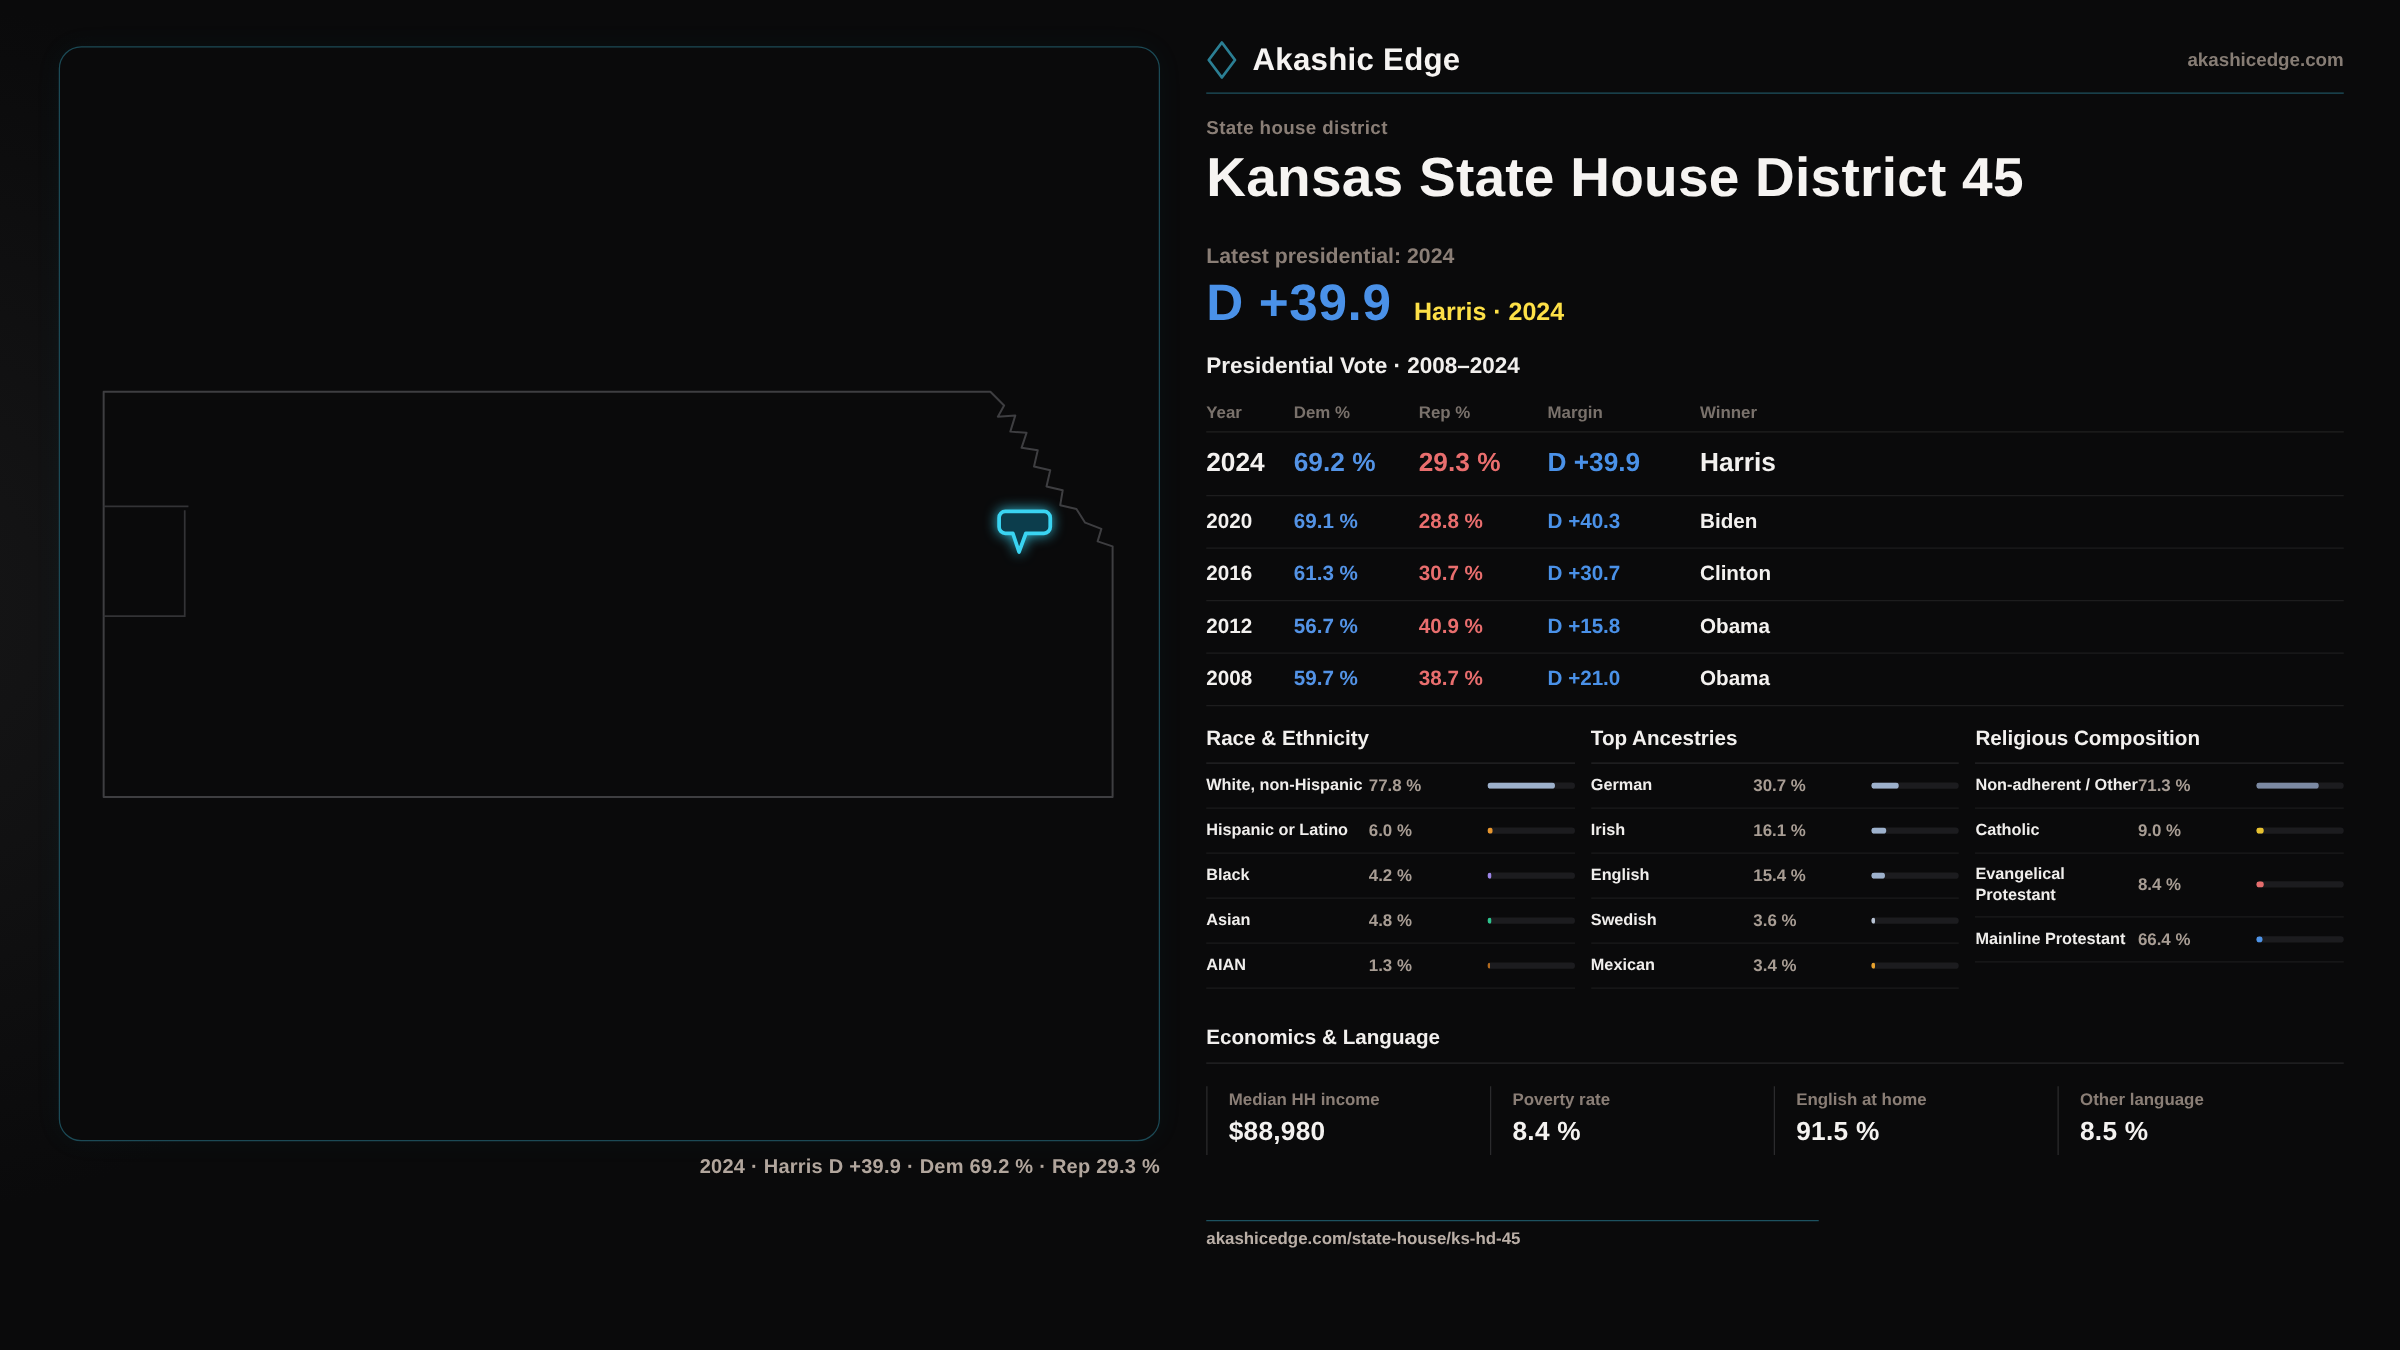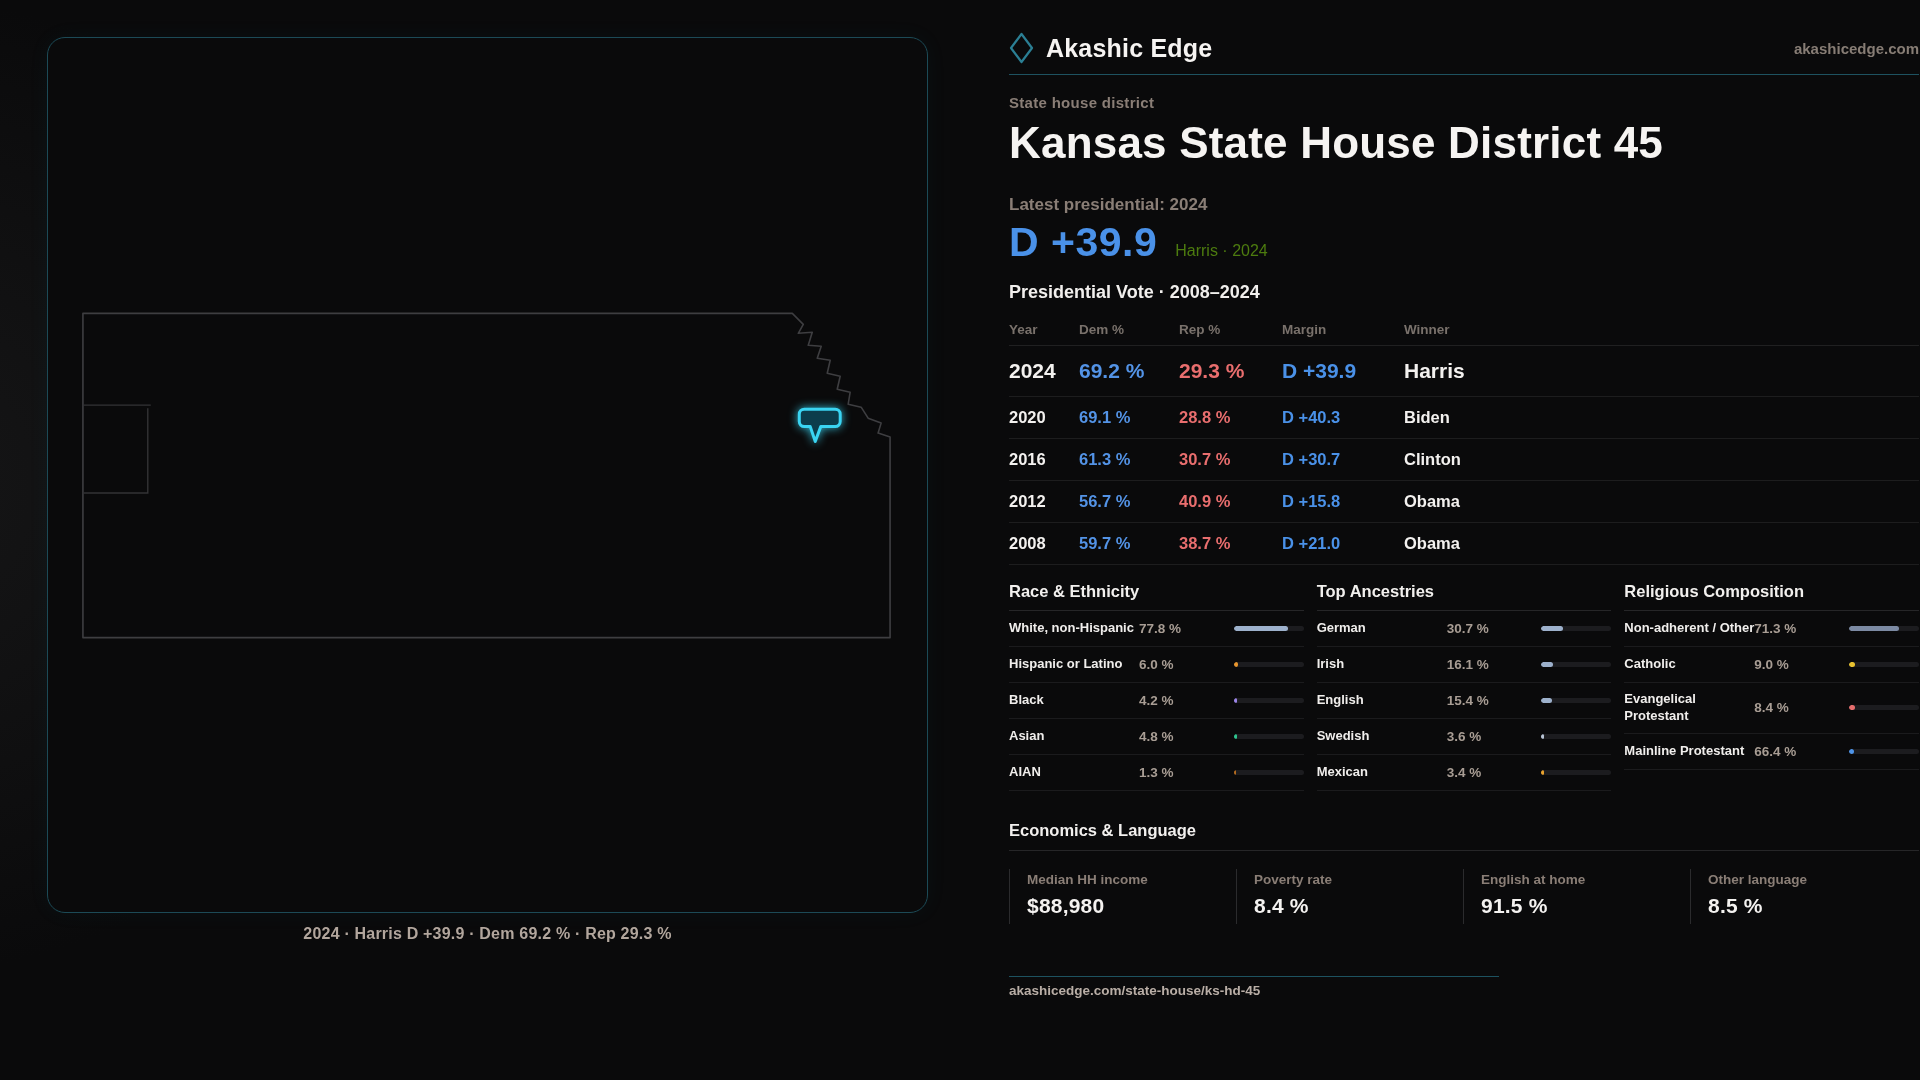--- a/index.html
+++ b/index.html
@@ -11,36 +11,36 @@
     color:#f2f0ee;
   }
   
   .map-panel {
     position:absolute; left:47px; top:37px; width:881px; height:876px;
     border:1px solid #1c4a56; border-radius:18px; background:#0a0a0b;
     box-shadow:0 0 22px rgba(30,150,175,0.05);
   }
   .map-panel svg { position:absolute; inset:0; width:100%; height:100%; }
   .map-caption {
-    position:absolute; left:47px; top:925px; width:881px; text-align:center;
+    position:absolute; left:47px; top:925px; width:881px; text-align:right;
     color:#b2a69d; font-size:16px; font-weight:700; letter-spacing:0.2px;
   }
   
-  .content { position:absolute; left:1009px; top:28px; width:910px; }
+  .content { position:absolute; left:965px; top:28px; width:910px; }
   .brand-row { display:flex; align-items:center; height:40px; }
   .brand-left { display:flex; align-items:center; gap:12px; }
   .brand-name { font-size:25px; font-weight:700; color:#f6f4f2; letter-spacing:0.2px; }
   .brand-site { margin-left:auto; font-size:15px; font-weight:700; color:#877d75; }
   .brand-rule { height:1px; background:#1e5260; margin-top:6px; }
   .eyebrow { margin-top:19px; font-size:15px; font-weight:700; color:#8a7e76; letter-spacing:0.3px; }
   .page-title { margin-top:7px; font-size:44px; font-weight:700; color:#f6f4f2; letter-spacing:0.2px; }
   .latest-label { margin-top:27px; font-size:17px; font-weight:700; color:#8a7e76; }
   .margin-row { margin-top:4px; display:flex; align-items:baseline; gap:18px; }
   .margin-big { font-size:41px; font-weight:700; color:#4a91e8; letter-spacing:0.5px; }
-  .margin-ctx { font-size:16px; font-weight:400; color:#4d7c0f; }
+  .margin-ctx { font-size:20px; font-weight:700; color:#fde047; }
   .table-title { margin-top:16px; font-size:18px; font-weight:700; color:#f1efed; }
   
   .vote-table { margin-top:10px; }
   .vote-grid { display:grid; grid-template-columns:70px 100px 103px 122px 1fr; align-items:center; }
   .vote-head { height:33px; border-bottom:1px solid #202021; }
   .vote-head span { font-size:13.5px; font-weight:700; color:#79716b; }
   .vote-row { border-bottom:1px solid #1d1d1e; height:42px; font-weight:700; font-size:16.5px; }
   .vote-row.big { height:51px; font-size:21px; }
   .cell-year { color:#f3f1ef; }
   .cell-dem { color:#5393e6; }

